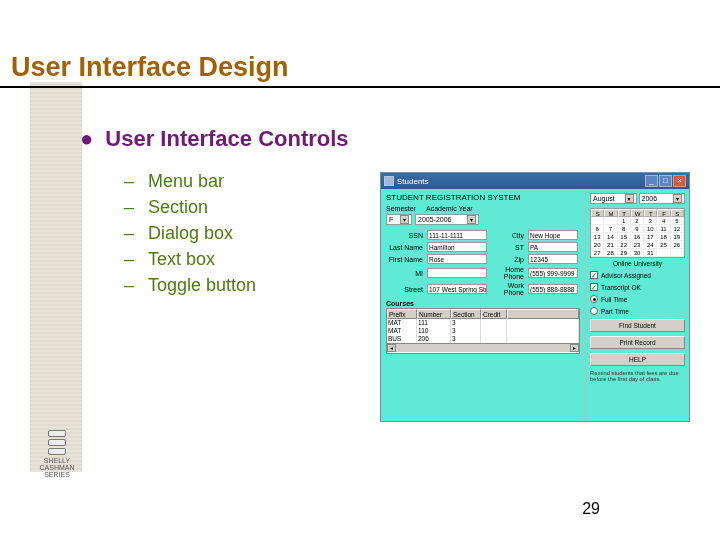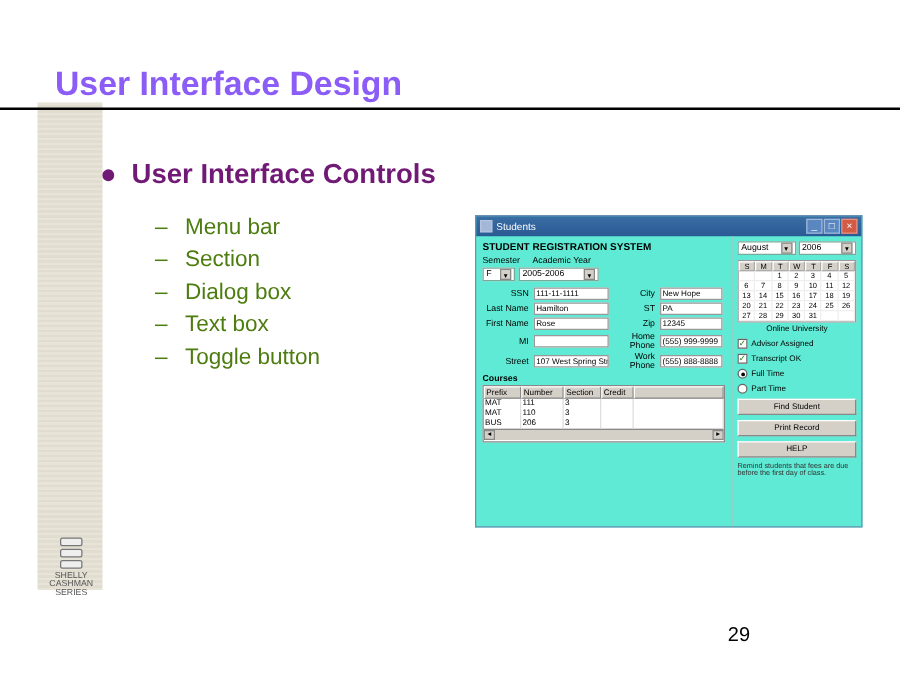--- a/index.html
+++ b/index.html
@@ -19,25 +19,25 @@
     height: 390px;
     background: repeating-linear-gradient(
       0deg,
       #d4cdb8 0, #d4cdb8 2px,
       #c8c0a8 2px, #c8c0a8 4px
     );
     opacity: 0.55;
   }
   .title {
     position: absolute;
-    left: 44px;
+    left: 11px;
     top: 52px;
     font-size: 27px;
     font-weight: bold;
-    color: #8b5cf6;
+    color: #a16207;
   }
   .title-underline {
     position: absolute;
     left: 0;
     top: 86px;
     width: 720px;
     height: 2px;
     background: #000;
   }
   .bullet-main {
@@ -105,21 +105,21 @@
     align-items: center;
     padding: 0 3px;
   }
   .titlebar .t-icon { width:10px; height:10px; background:#a3b7d8; margin-right:3px; border:1px solid #fff3;}
   .titlebar .t-label { flex:1; font-size:8px; }
   .winbtn { width:13px; height:12px; background:#5a87c0; border:1px solid #9fb9da; margin-left:1px; color:#fff; display:flex; align-items:center; justify-content:center; font-size:8px; line-height:1;}
   .winbtn.close { background:#d25b45; border-color:#e89080;}
   .app-body { display:flex; height:calc(100% - 16px);}
   .left-pane { flex:1; padding:4px 5px; display:flex; flex-direction:column;}
   .right-pane { width:104px; border-left:1px solid #bbb; padding:4px 4px; display:flex; flex-direction:column; gap:4px;}
-  .sys-title { font-weight:bold; font-size:8px; margin-bottom:3px;}
+  .sys-title { font-weight:normal; font-size:8px; margin-bottom:3px;}
   .sem-row { display:flex; gap:10px; font-size:7px; margin-bottom:2px;}
   .sem-inputs { display:flex; gap:3px; margin-bottom:5px;}
   .dd { height:11px; background:#fff; border:1px solid #7a9; display:flex; align-items:center; padding:0 2px; font-size:7px;}
   .dd .arrow { margin-left:auto; width:9px; height:9px; background:#d4d0c8; border:1px solid #888; display:flex; align-items:center; justify-content:center; font-size:6px;}
   .form-grid { display:grid; grid-template-columns:38px 60px 35px 50px; gap:2px 3px; font-size:7px; align-items:center;}
   .form-grid .lbl { text-align:right; padding-right:1px;}
   .form-grid .inp { height:10px; background:#fff; border:1px solid #999; padding:0 1px; overflow:hidden; white-space:nowrap; font-size:6.5px; line-height:10px;}
   .courses-lbl { font-weight:bold; font-size:7px; margin-top:4px;}
   .courses-tbl { border:1px solid #888; background:#fff; margin-top:1px; font-size:6.5px; height:46px; overflow:hidden;}
   .courses-tbl .hdr { display:grid; grid-template-columns:30px 34px 30px 26px 1fr; background:#d4d0c8;}

